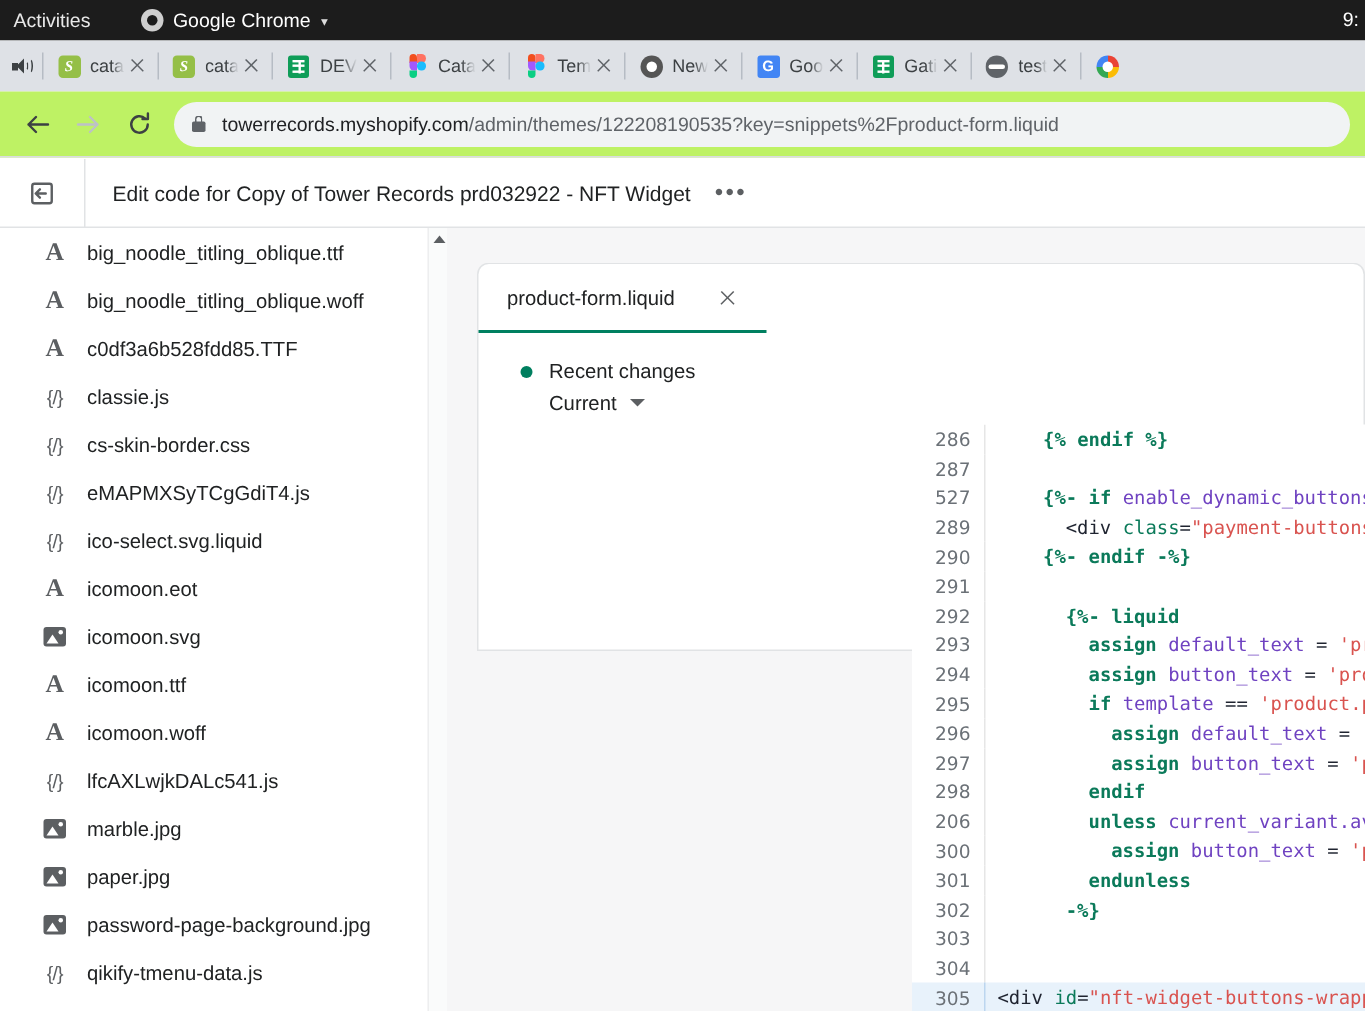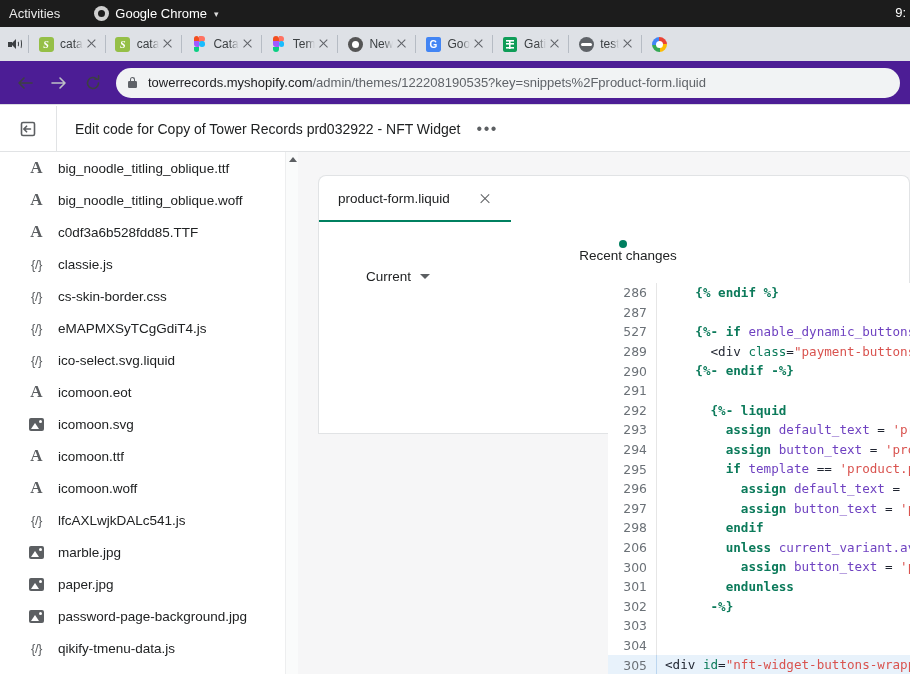--- a/index.html
+++ b/index.html
@@ -126,21 +126,21 @@
   .fav-globe { width:15px;height:15px;border-radius:50%;background:#5f6368;position:relative;}
   .fav-globe::after{content:"";position:absolute;left:2px;top:6px;width:11px;height:3px;background:#fff;border-radius:2px;}
   .fav-google { width:15px;height:15px;border-radius:50%;background:conic-gradient(#ea4335 0 25%,#fbbc05 25% 50%,#34a853 50% 75%,#4285f4 75% 100%);position:relative;}
   .fav-google::after{content:"";position:absolute;left:4px;top:4px;width:7px;height:7px;border-radius:50%;background:#fff;}
 
   .tab-last { padding-right: 2px; }
 
   
   .toolbar {
     position:absolute; top:61px; left:0; width:910px; height:44px;
-    background:#4c1d95; display:flex; align-items:center;
+    background:#bef264; display:flex; align-items:center;
     border-bottom: 1px solid #dadce0;
   }
   .nav-btn { width:34px;height:34px; display:flex;align-items:center;justify-content:center; flex:0 0 34px;}
   .nav-btn:first-child { margin-left: 8px; }
   .arrow-svg { display:block; }
   .omnibox {
     flex:1 1 auto; height:30px; margin: 0 10px 0 6px;
     background:#f1f3f4; border-radius:16px;
     display:flex; align-items:center; padding: 0 12px;
     min-width: 0;
@@ -235,21 +235,21 @@
   }
   .file-tab-x::before,.file-tab-x::after{
     content:"";position:absolute;left:0.5px;top:6px;width:12px;height:1.3px;background:#5c5f62;
   }
   .file-tab-x::before{transform:rotate(45deg);} .file-tab-x::after{transform:rotate(-45deg);}
 
   .changes-card {
     position:absolute; left:20px; top:70px; width:592px; height:212px;
     background:#fff; border:1px solid #e1e3e5; border-top:none;
   }
-  .recent-row { display:flex; align-items:center; padding:18px 0 0 28px;flex-direction:column; }
+  .recent-row { display:flex; align-items:center; padding:18px 0 0 28px; }
   .green-dot { width:8px;height:8px;border-radius:50%;background:#007f5f;margin-right:11px;flex:0 0 8px;}
   .recent-label { font-size:13.5px; color:#202223; }
   .current-row { display:flex; align-items:center; padding:6px 0 0 47px; }
   .current-label { font-size:13.5px; color:#202223; }
   .current-caret {
     margin-left:9px; width:0;height:0;
     border-left:5px solid transparent;border-right:5px solid transparent;border-top:5px solid #5c5f62;
   }
 
   
@@ -305,20 +305,27 @@
         <span class="fav-shopify"></span>
       </span>
     <span class="tab-title">cata</span>
     <span class="tab-close"></span>
   </div>
   <div class="tab">
     <span class="tab-fav">
         <span class="fav-shopify"></span>
       </span>
     <span class="tab-title">cata</span>
+    <span class="tab-close"></span>
+  </div>
+  <div class="tab">
+    <span class="tab-fav">
+        <span class="fav-sheets"></span>
+      </span>
+    <span class="tab-title">DEV</span>
     <span class="tab-close"></span>
   </div>
   <div class="tab">
     <span class="tab-fav">
         <span class="fav-figma">
           <i class="f1"></i>
           <i class="f2"></i>
           <i class="f3"></i>
           <i class="f4"></i>
           <i class="f5"></i>

